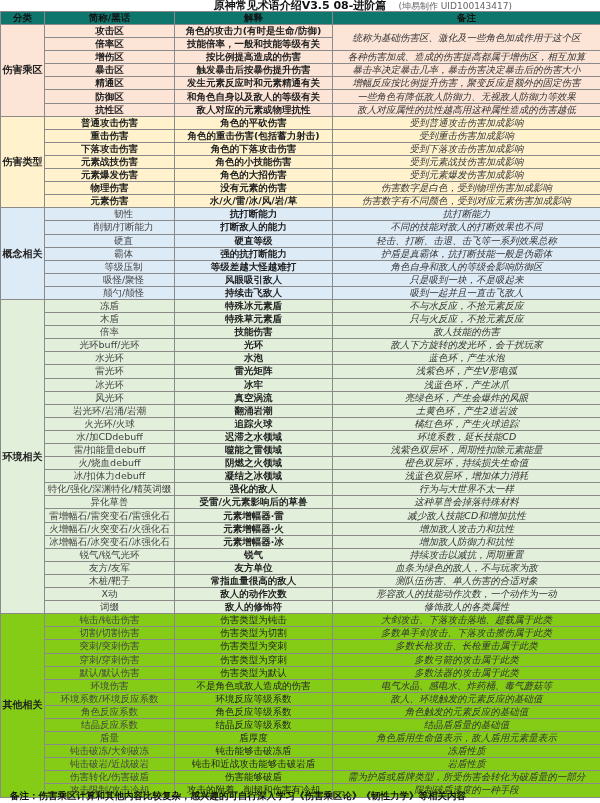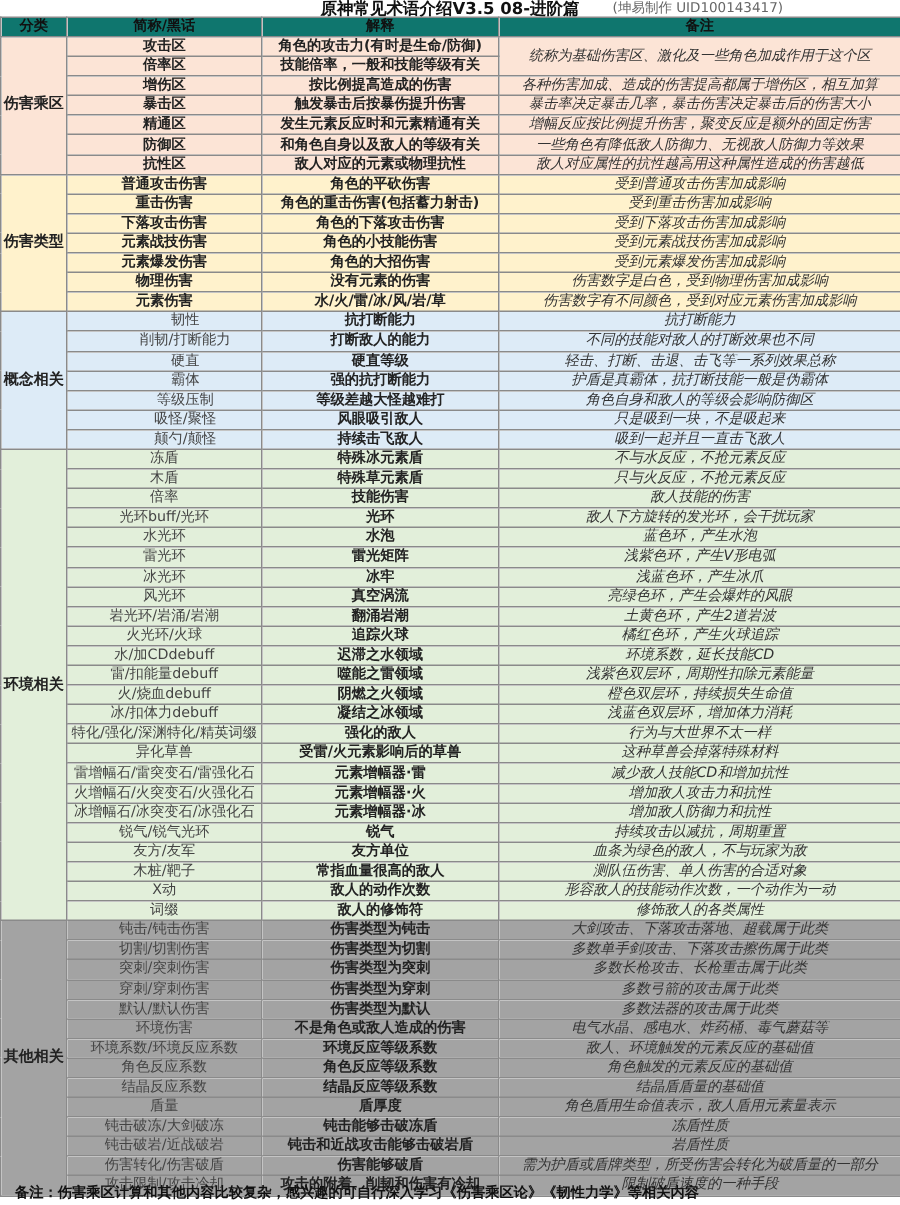--- a/index.html
+++ b/index.html
@@ -10,21 +10,21 @@
     position: relative;
   }
   .title-bar {
     position: absolute; left: 0; top: 0; width: 528px; height: 12px;
   }
   .title {
     position: absolute; left: 0; width: 600px; top: -1px; text-align: center;
     font-size: 11px; font-weight: bold; color: #111; line-height: 13px; letter-spacing: 0;
   }
   .credit {
-    position: absolute; right: 6px; top: 0px; font-size: 9px; color: #666; line-height: 12px;
+    position: absolute; right: 16px; top: 0px; font-size: 9px; color: #666; line-height: 12px;
   }
   table {
     position: absolute; left: 0; top: 11px; width: 600px;
     border-collapse: collapse; table-layout: fixed;
   }
   td, th {
     border: 1px solid #8a8a8a; padding: 0; text-align: center;
     font-size: 9.5px; line-height: 12px; height: 12.1px; white-space: nowrap; overflow: hidden;
   }
   th { background: #0f766e; font-weight: bold; height: 12px; color: #111; }
@@ -34,23 +34,23 @@
   tr.s1 td { background: #fce4d6; }
   tr.s1 td.c1, tr.s1 td.c2 { font-weight: bold; }
   tr.s2 td { background: #fff2cc; }
   tr.s2 td.c1, tr.s2 td.c2 { font-weight: bold; }
   tr.s3 td { background: #ddebf7; }
   tr.s3 td.c1 { font-weight: normal; color: #444; padding-left: 28px; }
   tr.s3 td.c2 { font-weight: bold; }
   tr.s4 td { background: #e2efda; }
   tr.s4 td.c1 { font-weight: normal; color: #444; }
   tr.s4 td.c2 { font-weight: bold; }
-  tr.s5 td { background: #a3a3a3; }
+  tr.s5 td { background: #84cc16; }
   tr.s5 td.c1 { font-weight: normal; color: #444; }
-  tr.s5 td.c2 { font-weight: bold; }
+  tr.s5 td.c2 { font-weight: normal; }
   td.cat { background-clip: padding-box; }
   .footer {
     position: absolute; left: 0; top: 789px; width: 476px; height: 14px;
     text-align: center; font-size: 9.5px; font-weight: bold; line-height: 14px; color: #111;
   }
 </style>
 </head>
 <body>
 
 <div class="title-bar">

